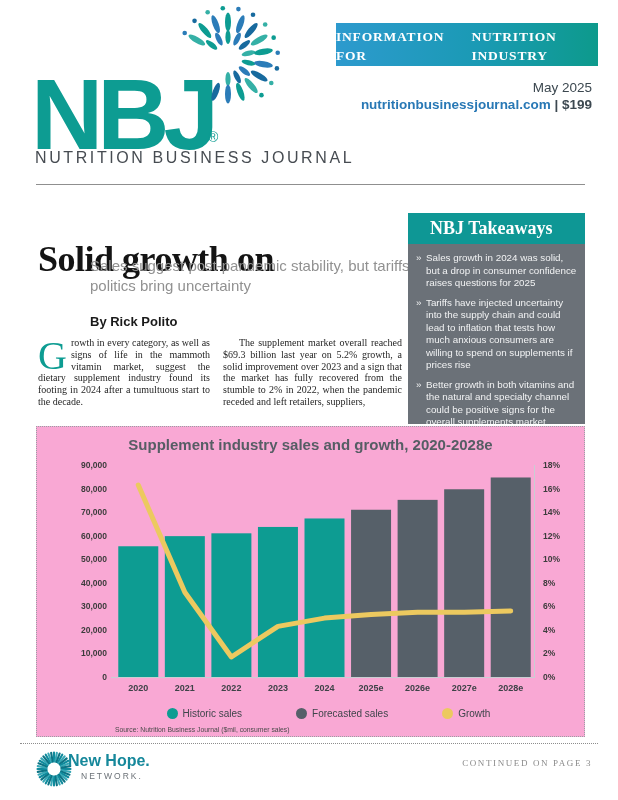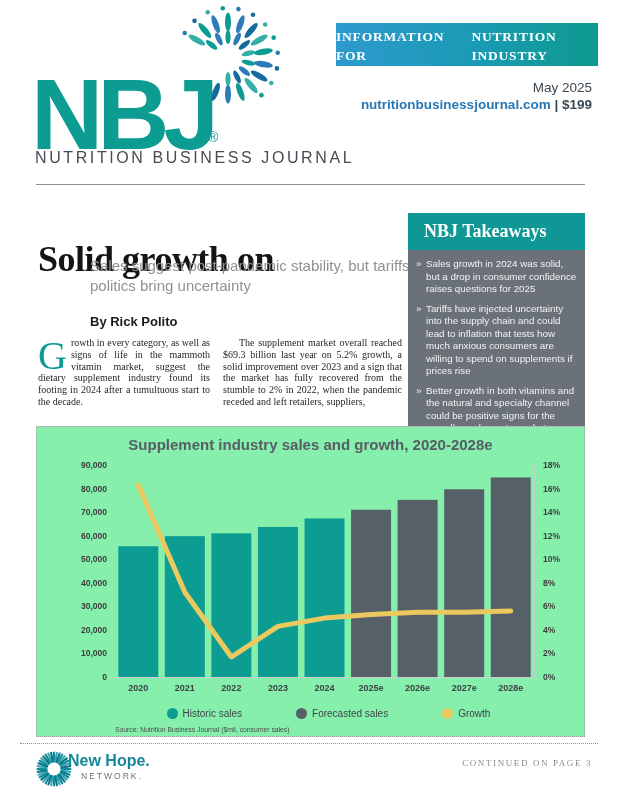--- a/index.html
+++ b/index.html
@@ -41,29 +41,29 @@
   .col{position:absolute;top:0;font-family:"Liberation Serif",serif;font-size:10px;
        line-height:1.18;color:#1f1f1f;text-align:justify;}
   .col1{left:0;width:172px;}
   .col2{left:185px;width:179px;}
   .col2 p{margin:0;text-indent:16px;}
   .dropcap{float:left;font-family:"Liberation Serif",serif;font-size:40px;line-height:0.8;
            color:#0d9c92;padding:3px 4px 0 0;}
 
   
   .takeaways{position:absolute;left:408px;top:213px;width:177px;height:211px;}
-  .tk-head{background:#0e9795;height:37px;display:flex;align-items:center;padding-left:16px;
+  .tk-head{background:#0e9795;height:31px;display:flex;align-items:center;padding-left:22px;
            color:#ffffff;font-family:"Liberation Serif",serif;font-weight:bold;font-size:18px;}
   .tk-body{background:#6b7178;height:180px;box-sizing:border-box;padding:8px 8px 6px 8px;overflow:hidden;}
   .tk-item{display:flex;color:#f2f3f4;font-size:9.8px;line-height:1.28;margin-bottom:7px;}
   .tk-bullet{width:10px;flex:none;}
 
   
   .chartcard{position:absolute;left:36px;top:426px;width:549px;height:311px;
-             border:1px dotted #9aa0a5;box-sizing:border-box;background:#86efac;}
+             border:1px dotted #9aa0a5;box-sizing:border-box;background:#f9a8d4;}
   .chart-title{position:absolute;left:0;top:9px;width:100%;text-align:center;
                font-size:15px;font-weight:bold;color:#565d64;}
   .chart-svg{position:absolute;left:10px;top:32px;}
   .legend{position:absolute;left:0;top:281px;width:100%;display:flex;justify-content:center;
           gap:18px;align-items:center;}
   .legend-item{display:flex;align-items:center;gap:5px;font-size:10px;font-weight:500;color:#3f454b;margin-left:36px;}
   .legend-dot{width:11px;height:11px;border-radius:50%;}
   .chart-source{position:absolute;left:78px;top:299px;font-size:6.8px;color:#4a4a4a;}
 
   

